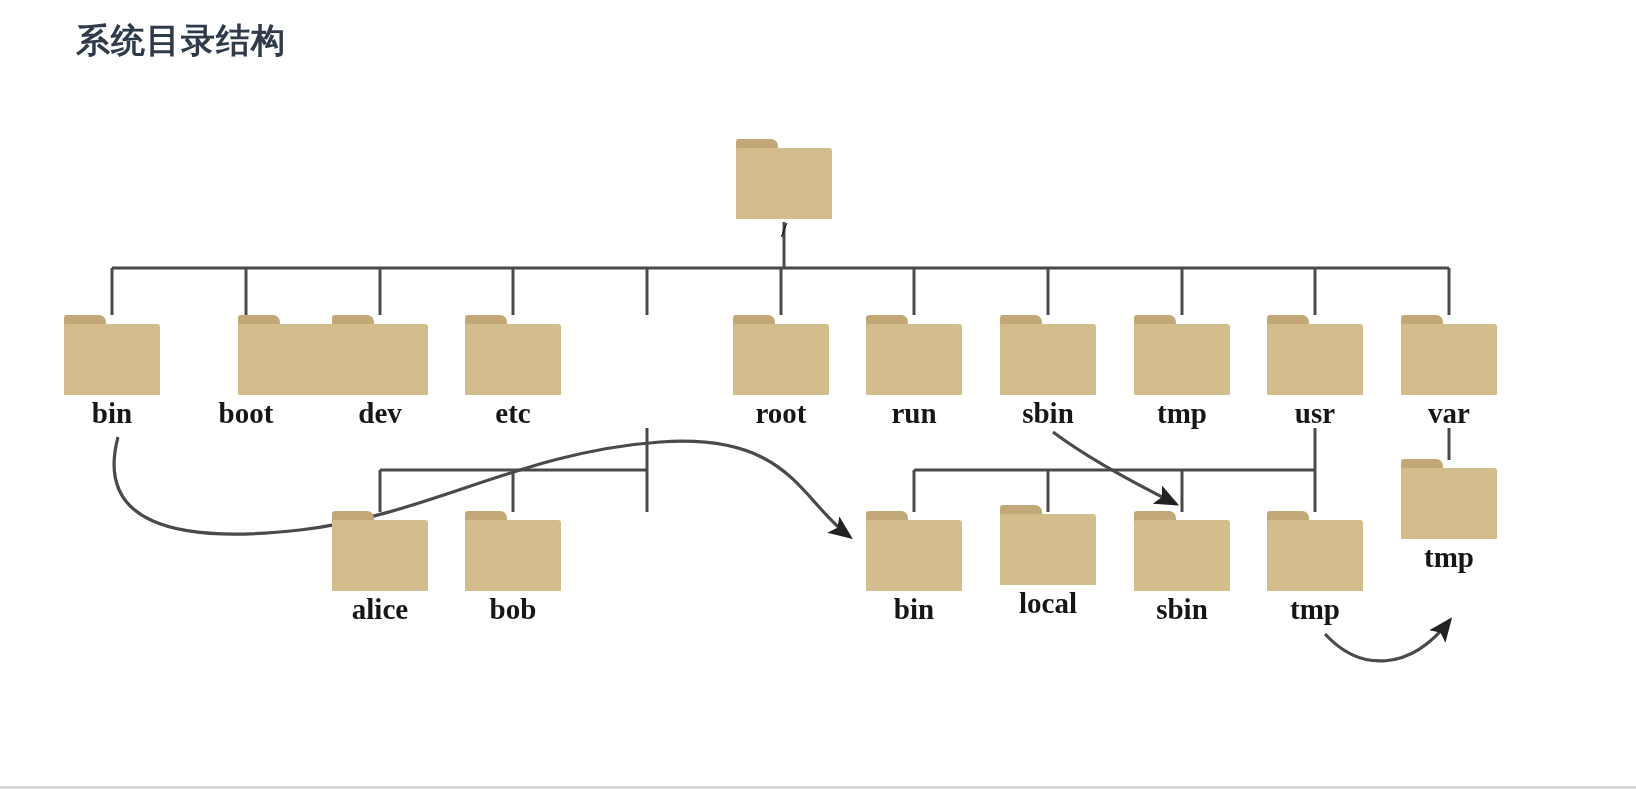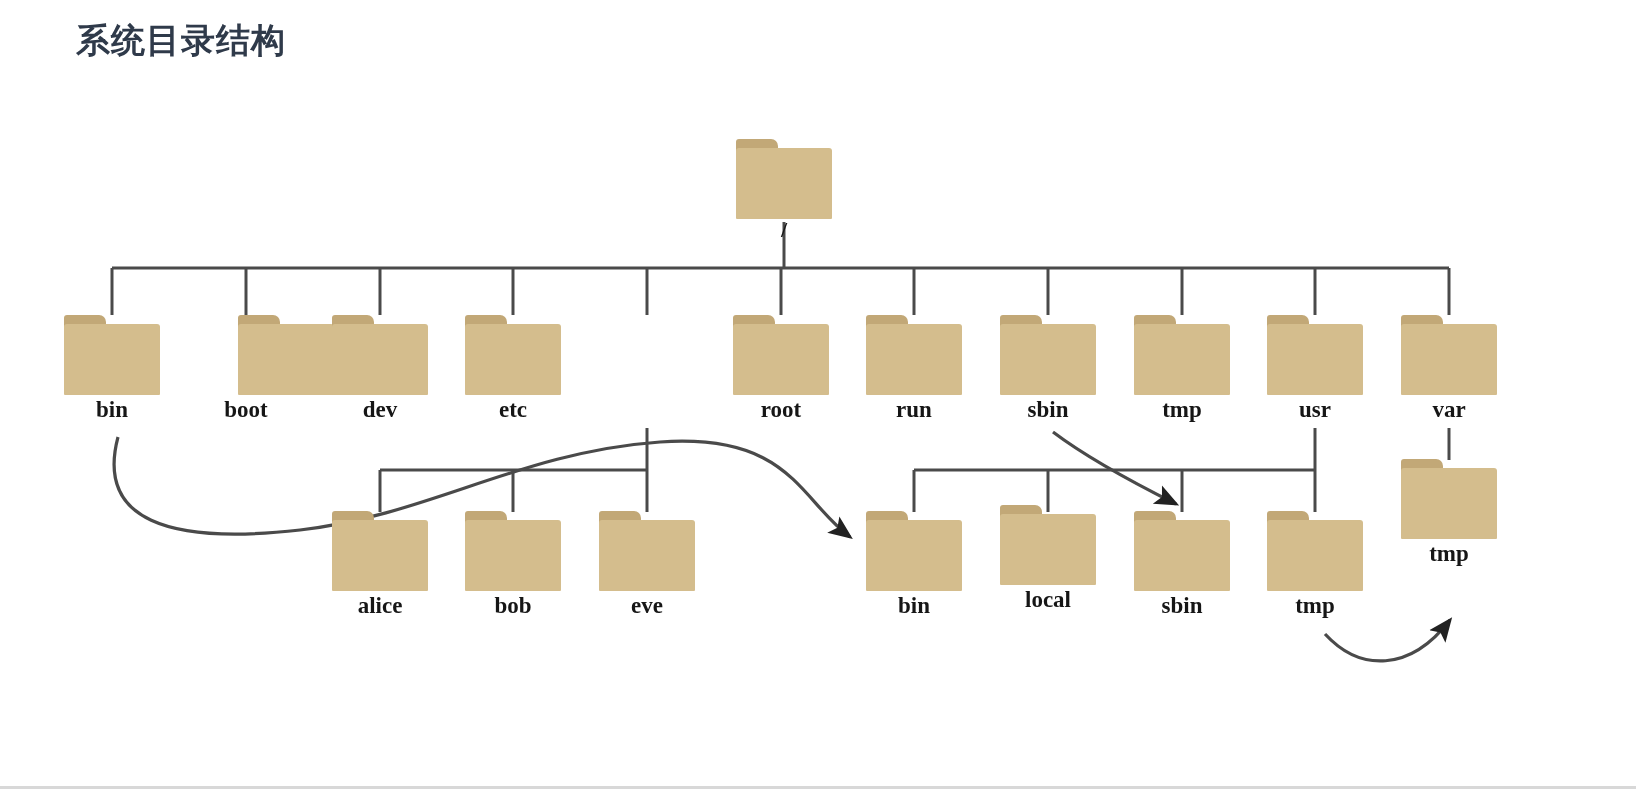--- a/index.html
+++ b/index.html
@@ -68,21 +68,21 @@
     border-radius: 3px 3px 1px 1px;
   }
   .node-label {
     position: absolute;
     top: 82px;
     left: -18px;
     width: 132px;
     text-align: center;
     font-family: "Liberation Serif", "DejaVu Serif", serif;
     font-weight: bold;
-    font-size: 23px;
+    font-size: 29px;
     color: #161616;
     white-space: nowrap;
   }
   .node.root-node .node-label {
     top: 78px;
     font-size: 22px;
   }
   svg#edges {
     position: absolute;
     left: 0;
@@ -261,27 +261,20 @@
     </div>
 
     <div class="node" style="left:465px; top:511px;">
       <div class="folder">
         <div class="tab"></div>
         <div class="body"></div>
       </div>
       <div class="node-label">bob</div>
     </div>
 
-    <div class="node" style="left:599px; top:511px;">
-      <div class="folder">
-        <div class="tab"></div>
-        <div class="body"></div>
-      </div>
-      <div class="node-label">eve</div>
-    </div>
 
     <div class="node" style="left:866px; top:511px;">
       <div class="folder">
         <div class="tab"></div>
         <div class="body"></div>
       </div>
       <div class="node-label">bin</div>
     </div>
 
     <div class="node" style="left:1000px; top:505px;">

